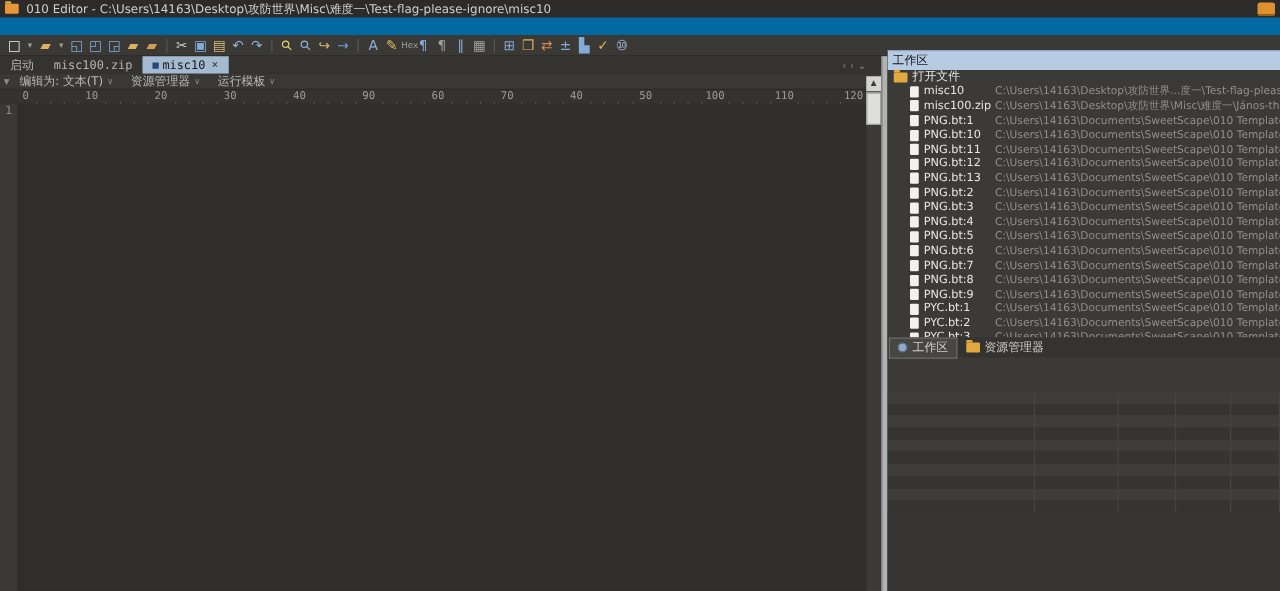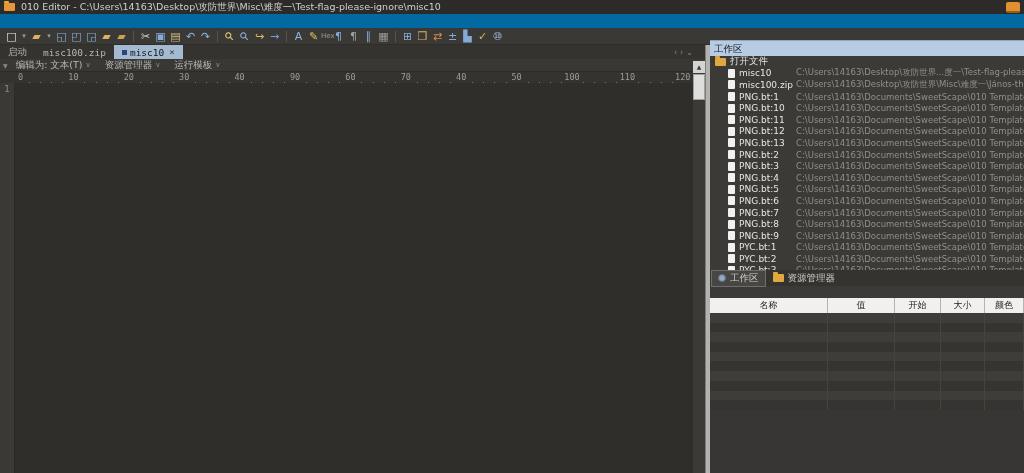--- a/index.html
+++ b/index.html
@@ -351,27 +351,20 @@
         <span class="panel-tab active">
           <span class="ws-tab-icon"></span>
           <span>工作区</span>
         </span>
         <span class="panel-tab">
           <span class="folder-glyph"></span>
           <span>资源管理器</span>
         </span>
       </div>
 
-    <div id="var-colhead">
-        <span class="col-cell" style="width: 118px;">名称</span>
-        <span class="col-cell" style="width: 67px;">值</span>
-        <span class="col-cell" style="width: 46px;">开始</span>
-        <span class="col-cell" style="width: 44px;">大小</span>
-        <span class="col-cell" style="width: 39px;">颜色</span>
-      </div>
     <div id="var-body">
         <div class="var-row even">
           <span class="var-cell" style="width: 118px;"></span>
           <span class="var-cell" style="width: 67px;"></span>
           <span class="var-cell" style="width: 46px;"></span>
           <span class="var-cell" style="width: 44px;"></span>
           <span class="var-cell" style="width: 39px;"></span>
         </div>
         <div class="var-row odd">
           <span class="var-cell" style="width: 118px;"></span>

